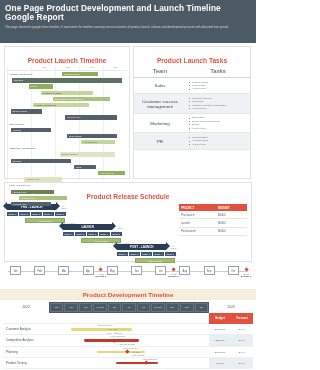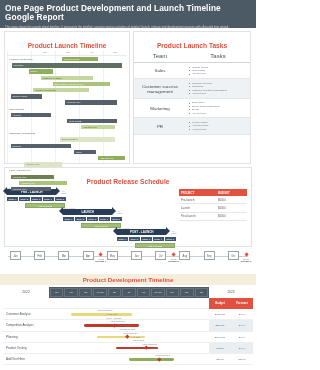--- a/index.html
+++ b/index.html
@@ -6,21 +6,21 @@
   body {
     width:256px; height:370px; overflow:hidden;
     font-family:"Liberation Sans", sans-serif;
     background:#ffffff; color:#333;
   }
   .page { width:256px; height:370px; position:relative; background:#fff; }
 
   
   .header {
     background:#4c5a66; color:#fff;
-    padding:4px 5px 4px 5px; height:28px;
+    padding:4px 5px 4px 5px; height:43px;
   }
   .header h1 {
     font-size:8.3px; font-weight:bold; line-height:9.4px;
     letter-spacing:.1px;
   }
   .header p {
     font-size:2.9px; line-height:4.1px; color:#cfd6dc; margin-top:2.5px;
     max-width:236px;
   }
 

